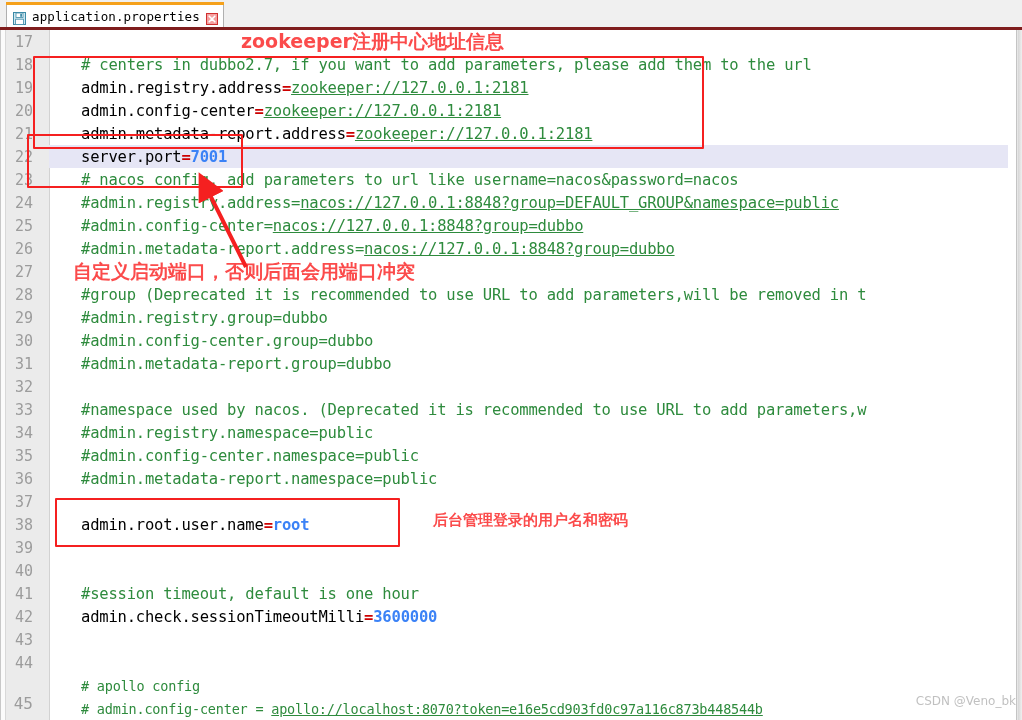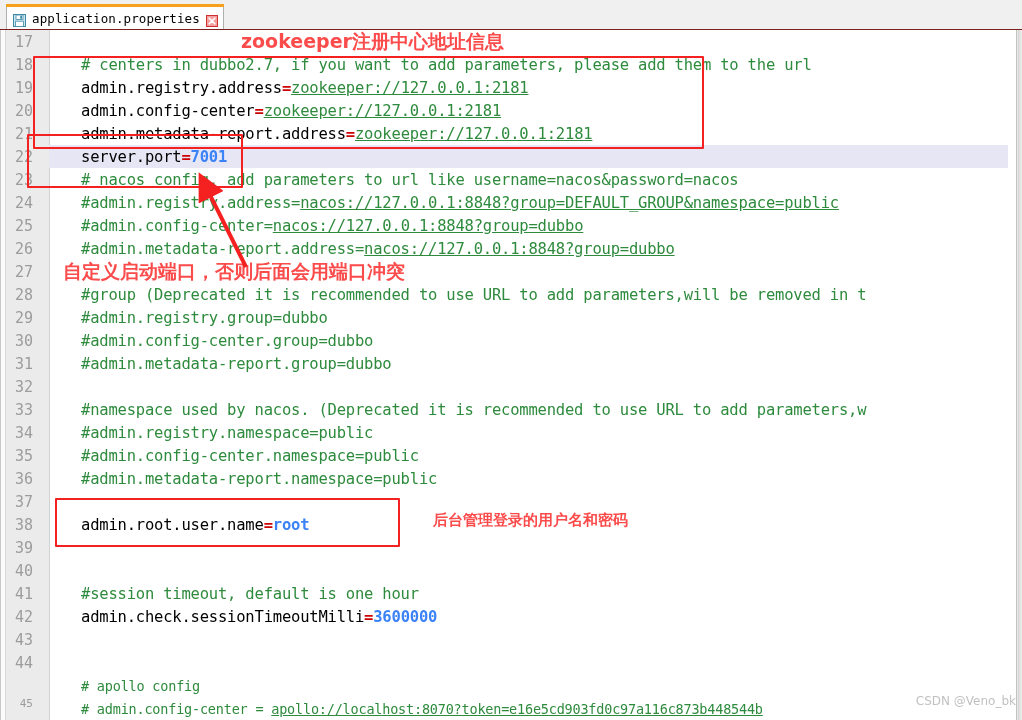--- a/index.html
+++ b/index.html
@@ -22,21 +22,21 @@
     inset: 0;
     background: #ffffff;
     display: flex;
     flex-direction: column;
   }
 
   
   .tabbar {
     height: 30px;
     background: #f0f0f0;
-    border-bottom: 1px solid #7f1d1d;
+    border-bottom: 3px solid #7f1d1d;
     display: flex;
     align-items: flex-end;
     padding-left: 6px;
     box-sizing: border-box;
     flex: 0 0 30px;
     position: relative;
   }
   .tab {
     position: relative;
     display: flex;
@@ -166,21 +166,21 @@
   
   .c-comment { color: #2e8b3d; }
   .c-key     { color: #000000; }
   .c-eq      { color: #cc0000; font-weight: bold; }
   .c-val     { color: #3b82f6; font-weight: bold; }
   .c-url     { color: #2e8b3d; text-decoration: underline; }
   .c-note    { color: #fb4b4b; font-family: "DejaVu Sans", "Liberation Sans", sans-serif; font-size: 19px; font-weight: bold; letter-spacing: 0; }
 
   
   .row.small .linetext { font-size: 13.5px; }
-  .row.small .lineno { font-size: 11px; margin-top: 35px; }
+  .row.small .lineno { font-size: 16px; margin-top: 35px; }
 
   
   .overlay {
     position: absolute;
     inset: 0;
     z-index: 5;
     pointer-events: none;
     border-radius: 14px;
   }
   .redbox {
@@ -297,21 +297,21 @@
           <div class="row">
             <div class="lineno">25</div>
             <div class="linetext"><span class="c-comment">#admin.config-center=</span><span class="c-url">nacos://127.0.0.1:8848?group=dubbo</span></div>
           </div>
           <div class="row">
             <div class="lineno">26</div>
             <div class="linetext"><span class="c-comment">#admin.metadata-report.address=</span><span class="c-url">nacos://127.0.0.1:8848?group=dubbo</span></div>
           </div>
           <div class="row">
             <div class="lineno">27</div>
-            <div class="linetext" style="padding-left: 14px;"><span class="c-note">自定义启动端口，否则后面会用端口冲突</span></div>
+            <div class="linetext" style="padding-left: 24px;"><span class="c-note">自定义启动端口，否则后面会用端口冲突</span></div>
           </div>
           <div class="row">
             <div class="lineno">28</div>
             <div class="linetext"><span class="c-comment">#group (Deprecated it is recommended to use URL to add parameters,will be removed in t</span></div>
           </div>
           <div class="row">
             <div class="lineno">29</div>
             <div class="linetext"><span class="c-comment">#admin.registry.group=dubbo</span></div>
           </div>
           <div class="row">

